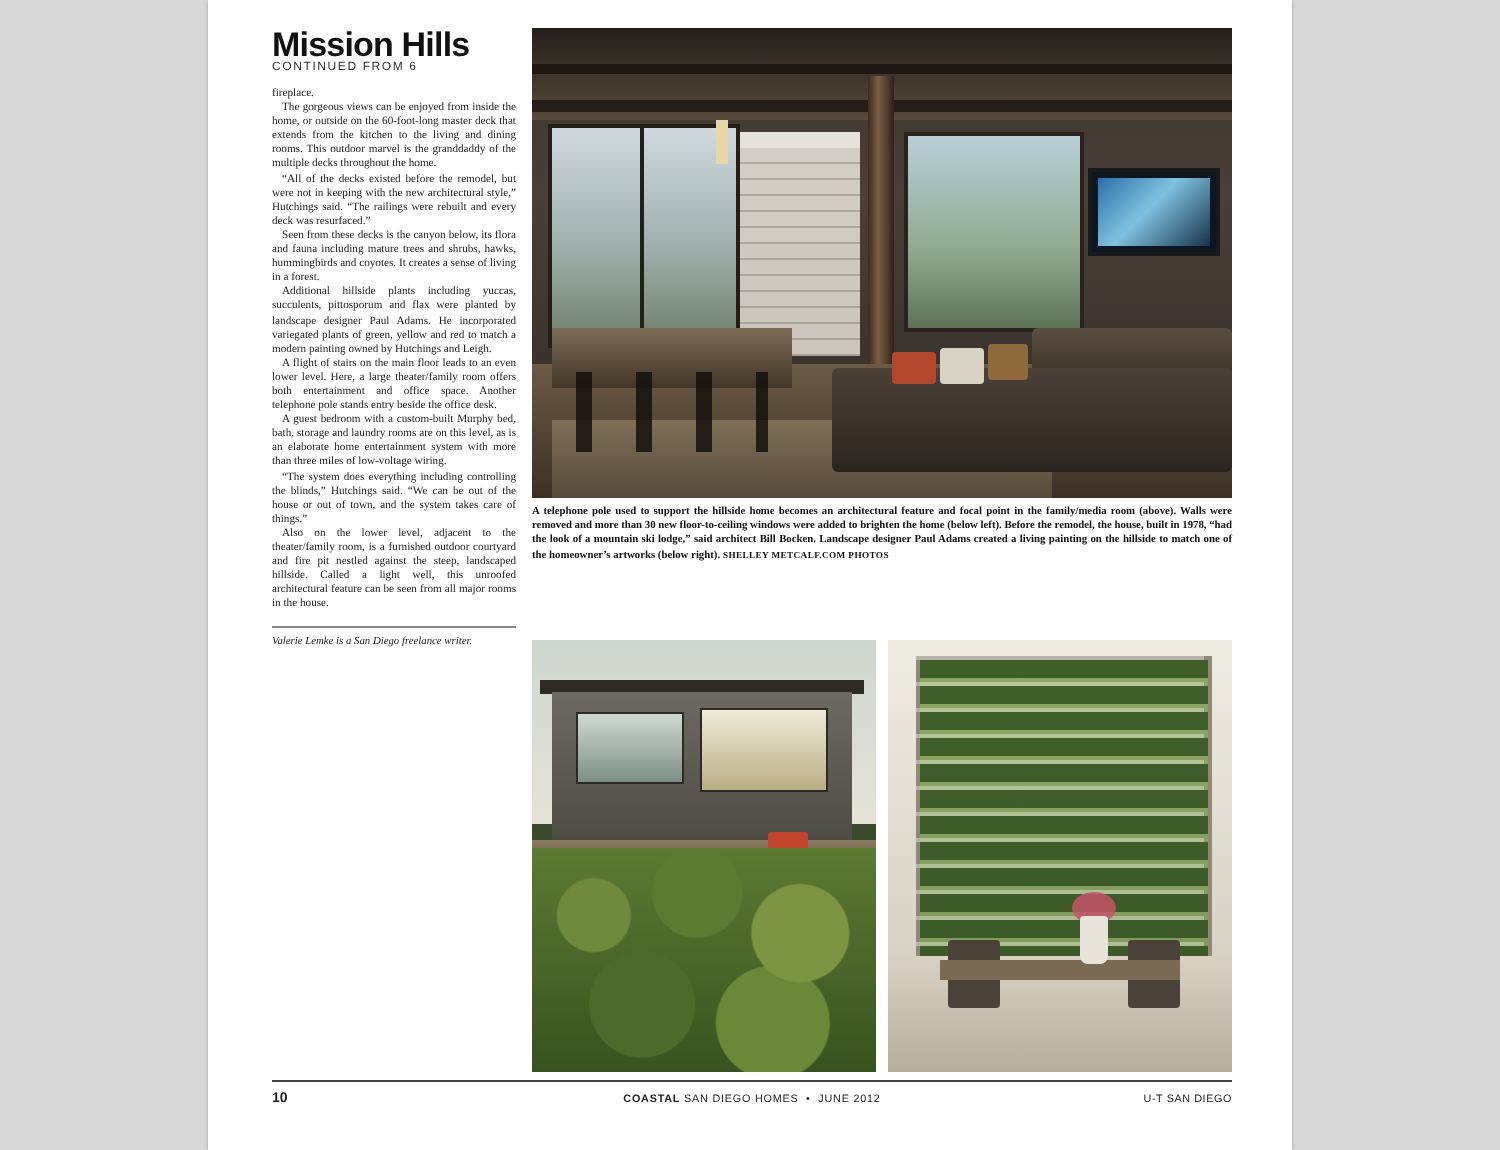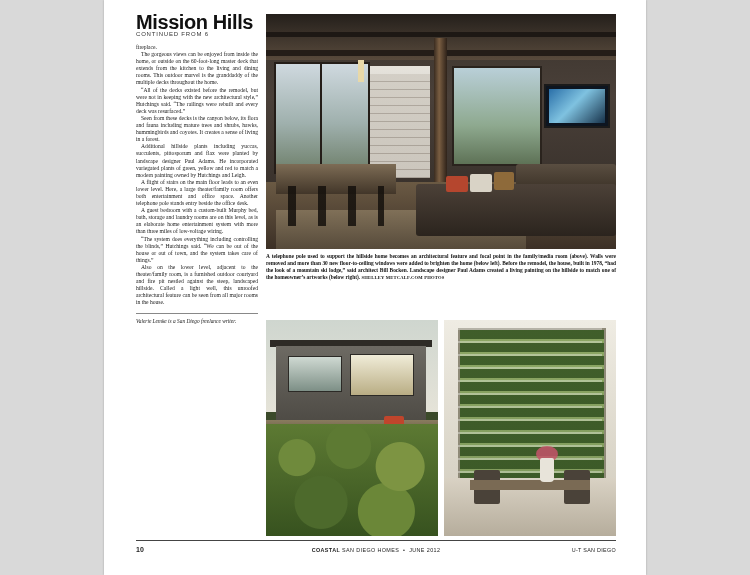--- a/index.html
+++ b/index.html
@@ -32,21 +32,21 @@
 
   
   .leftcol {
     position: absolute;
     left: 0; top: 0;
     width: 122px; height: 520px;
   }
   .headline {
     font-family: "Liberation Sans", sans-serif;
     font-weight: bold;
-    font-size: 20px;
+    font-size: 17px;
     line-height: 17px;
     letter-spacing: -0.4px;
     color: #111;
     margin: 0 0 0 0;
   }
   .kicker {
     font-family: "Liberation Sans", sans-serif;
     font-size: 6px;
     letter-spacing: 0.8px;
     color: #333;

